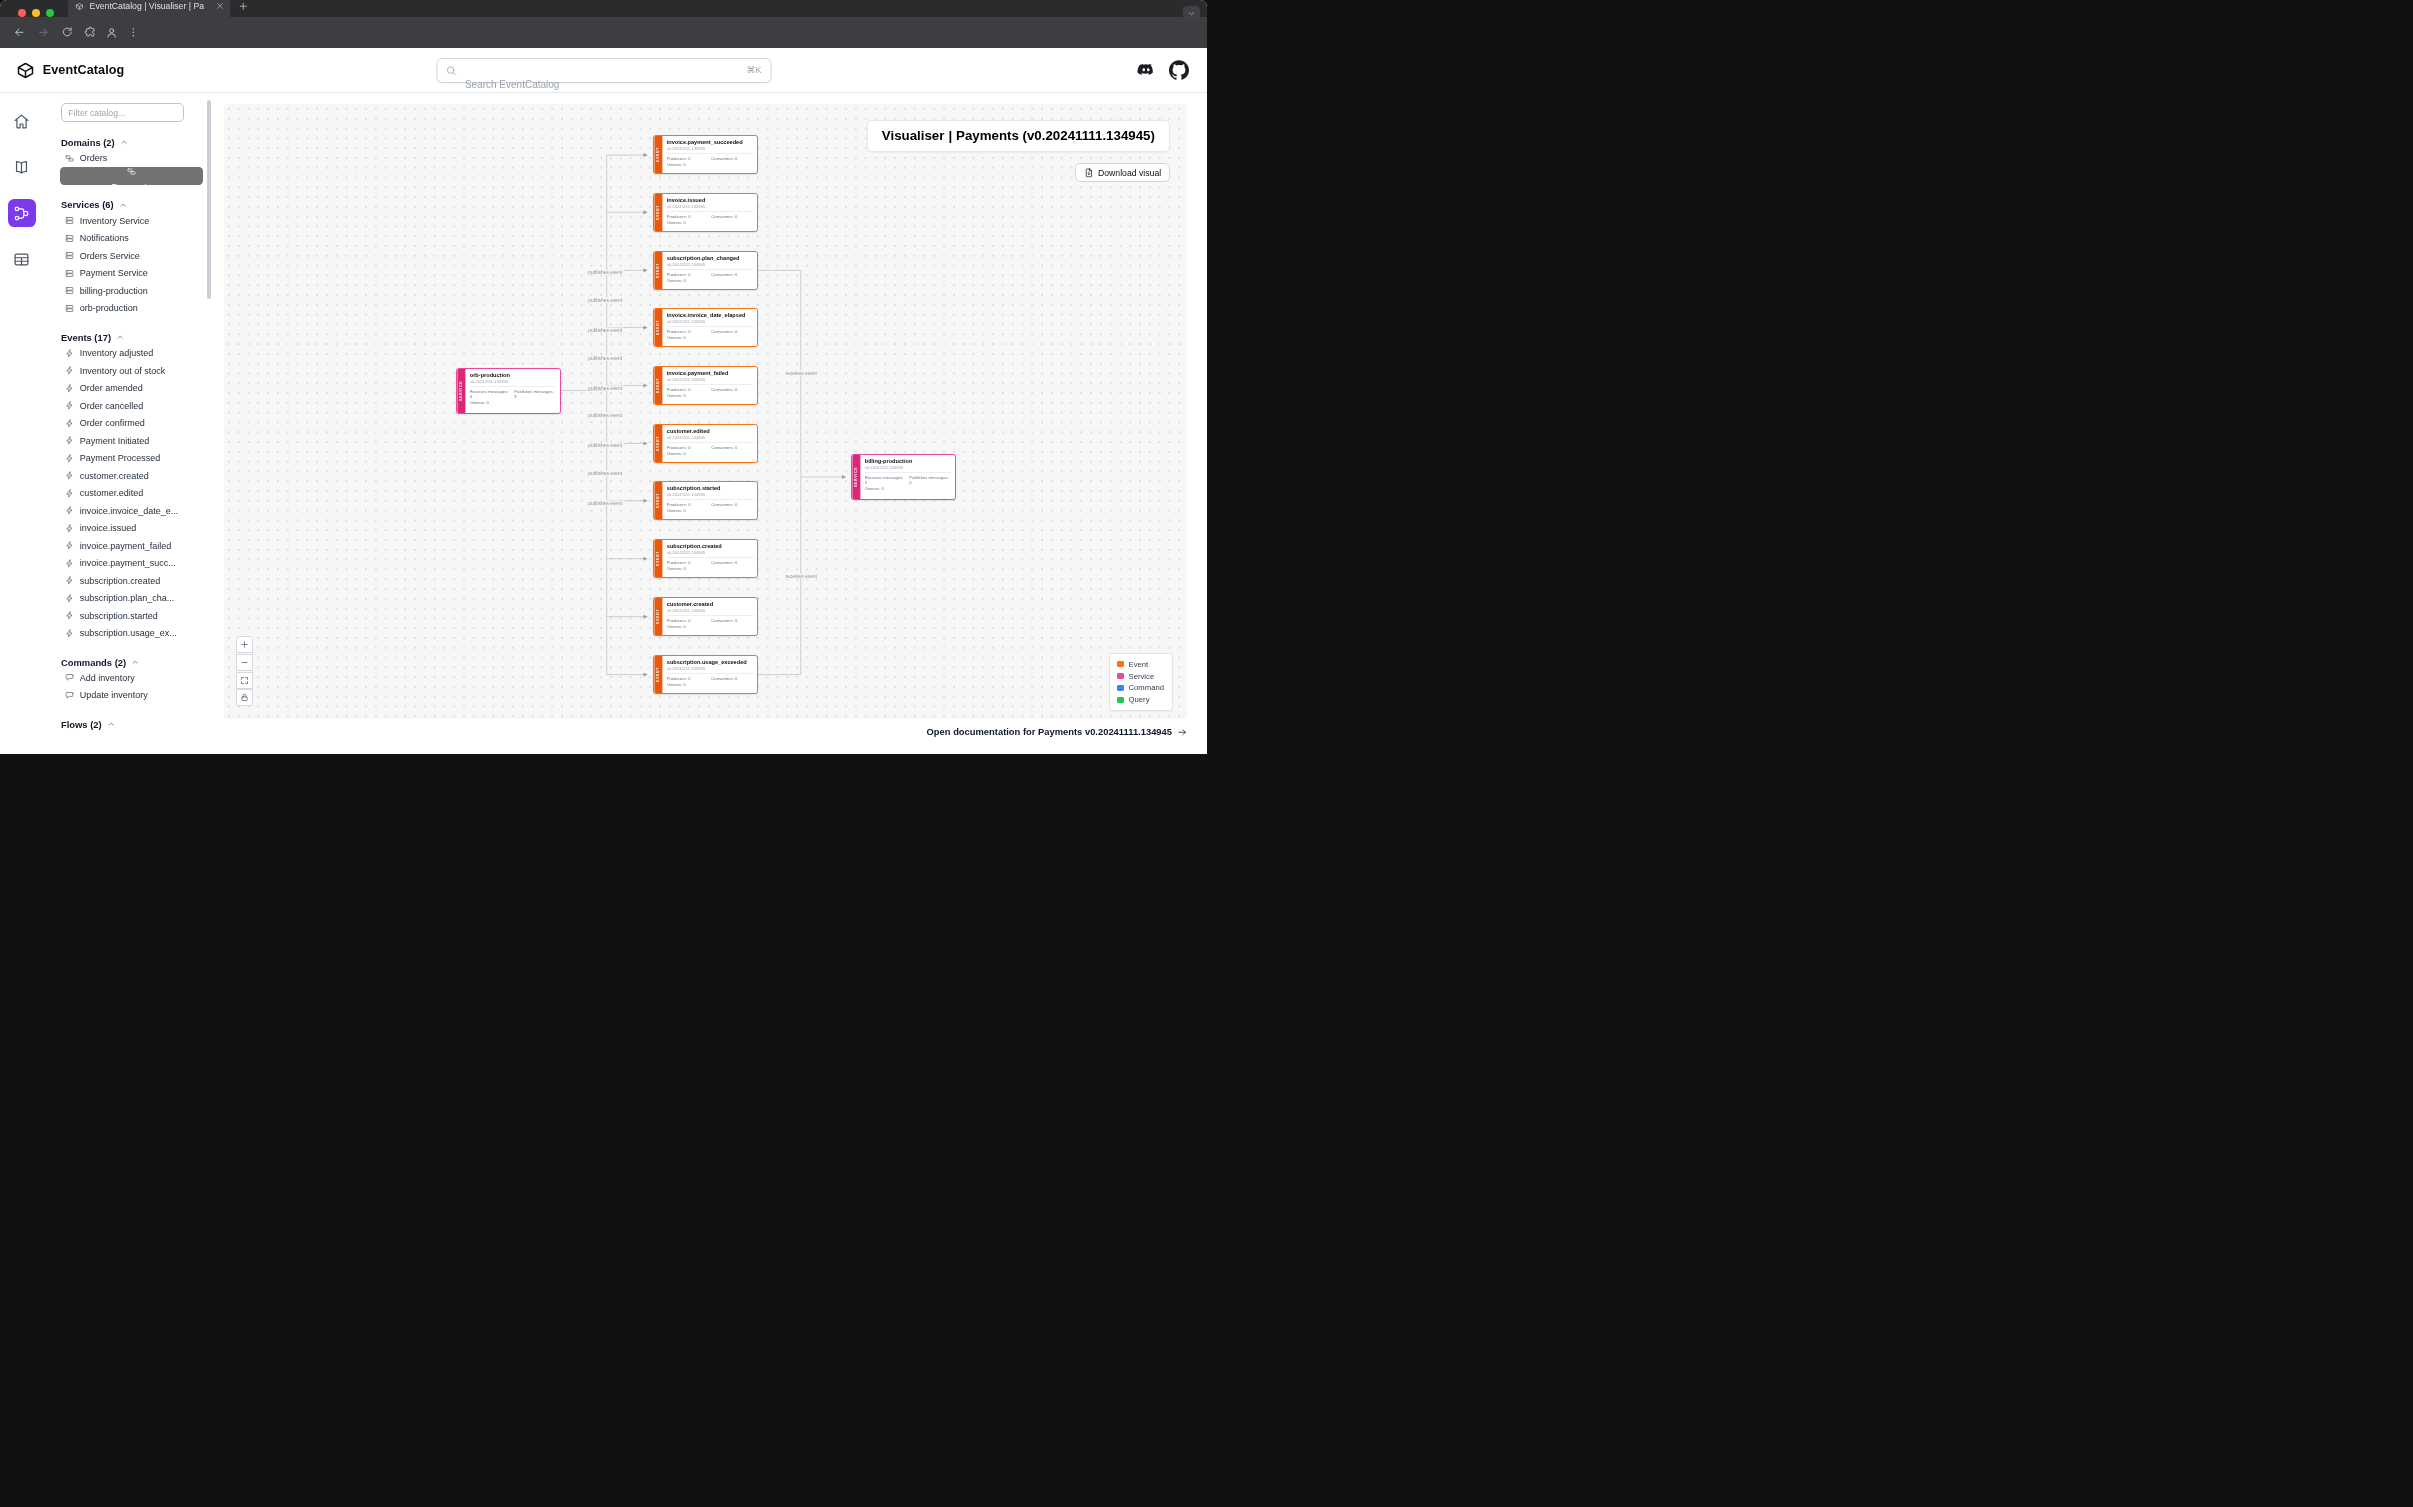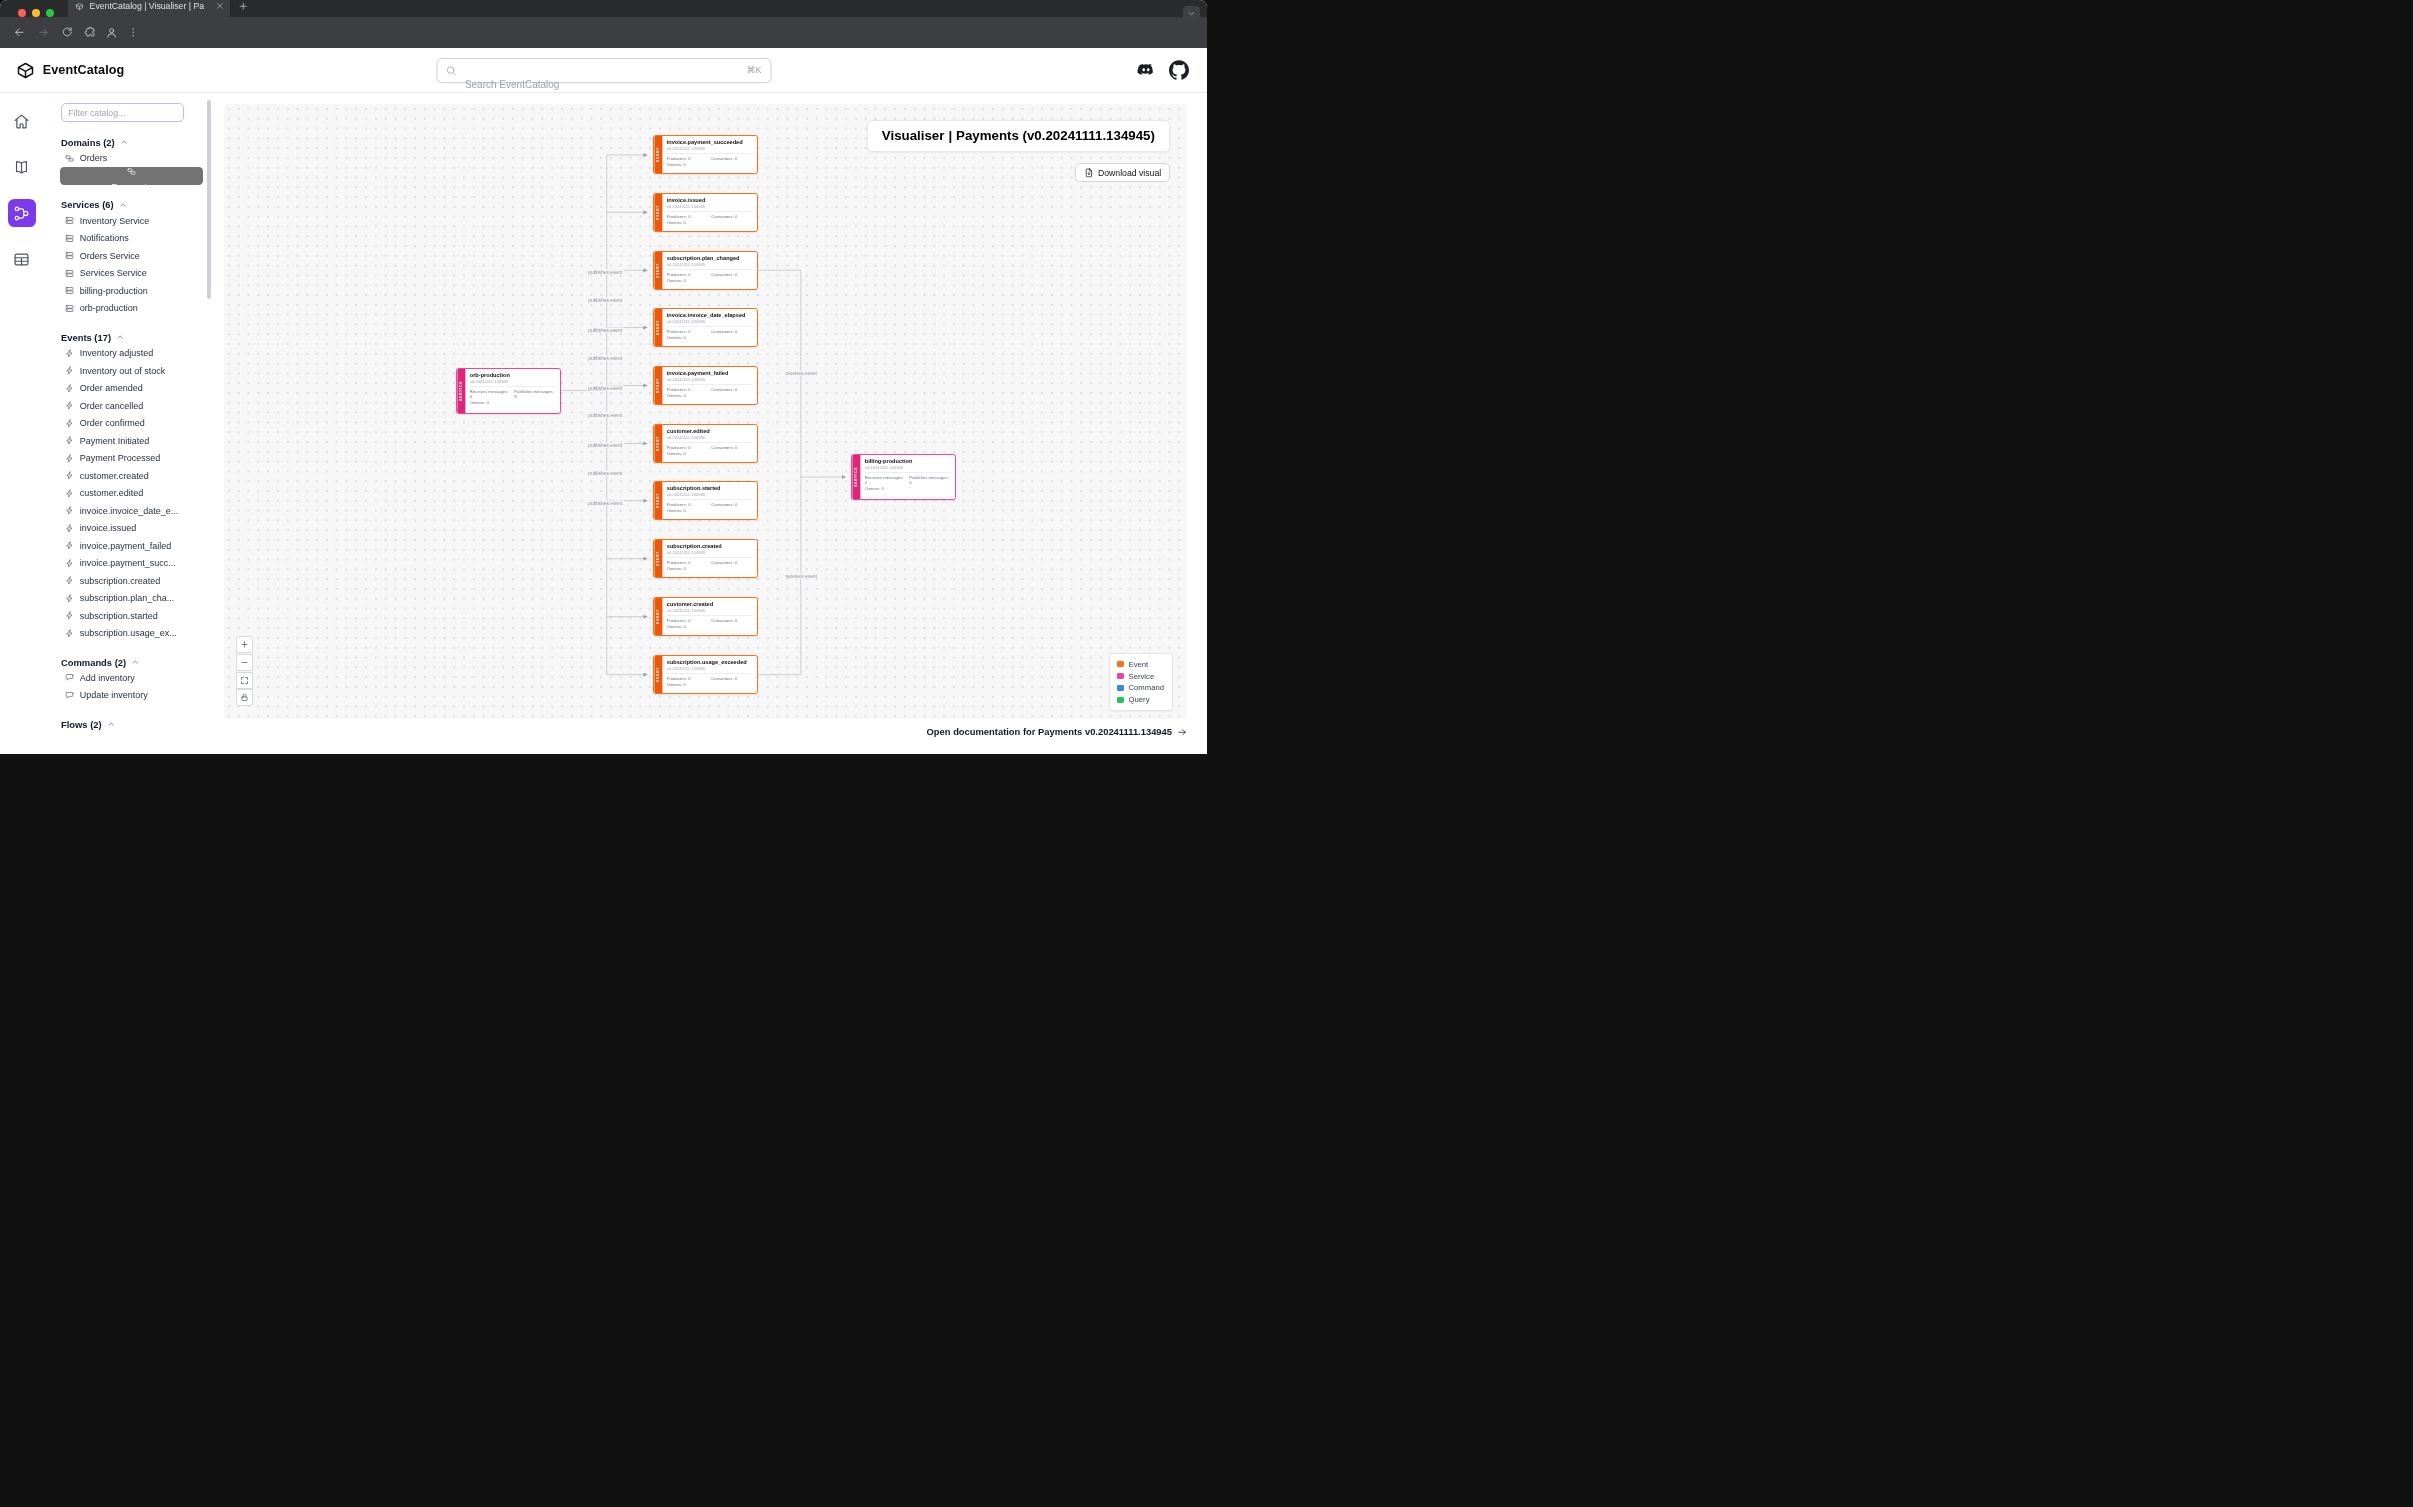--- a/index.html
+++ b/index.html
@@ -379,21 +379,21 @@
         <div class="it">
             <svg class="ic" viewBox="0 0 13 13" width="9" height="9">
               <use href="#i-server"></use>
             </svg>
             <span>Orders Service</span>
           </div>
         <div class="it">
             <svg class="ic" viewBox="0 0 13 13" width="9" height="9">
               <use href="#i-server"></use>
             </svg>
-            <span>Services Service</span>
+            <span>Payment Service</span>
           </div>
         <div class="it">
             <svg class="ic" viewBox="0 0 13 13" width="9" height="9">
               <use href="#i-server"></use>
             </svg>
             <span>billing-production</span>
           </div>
         <div class="it">
             <svg class="ic" viewBox="0 0 13 13" width="9" height="9">
               <use href="#i-server"></use>

